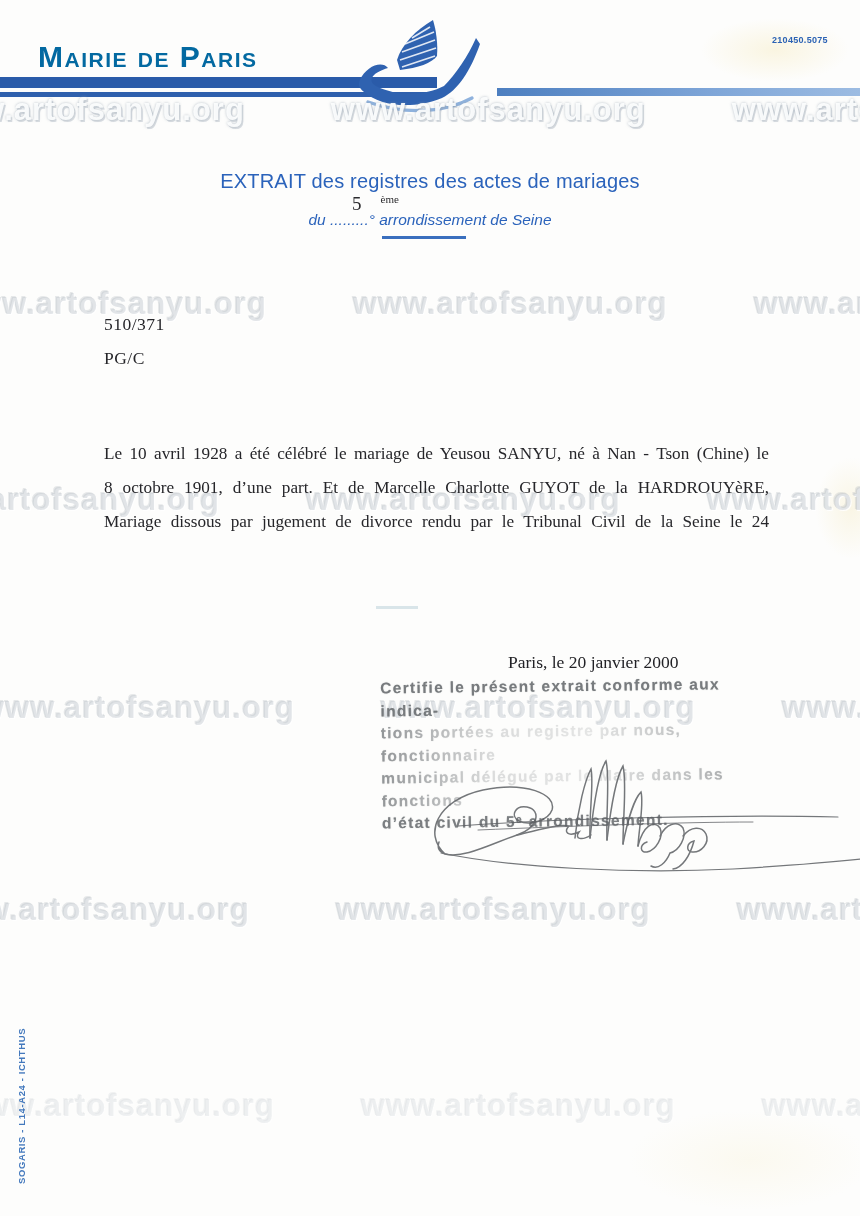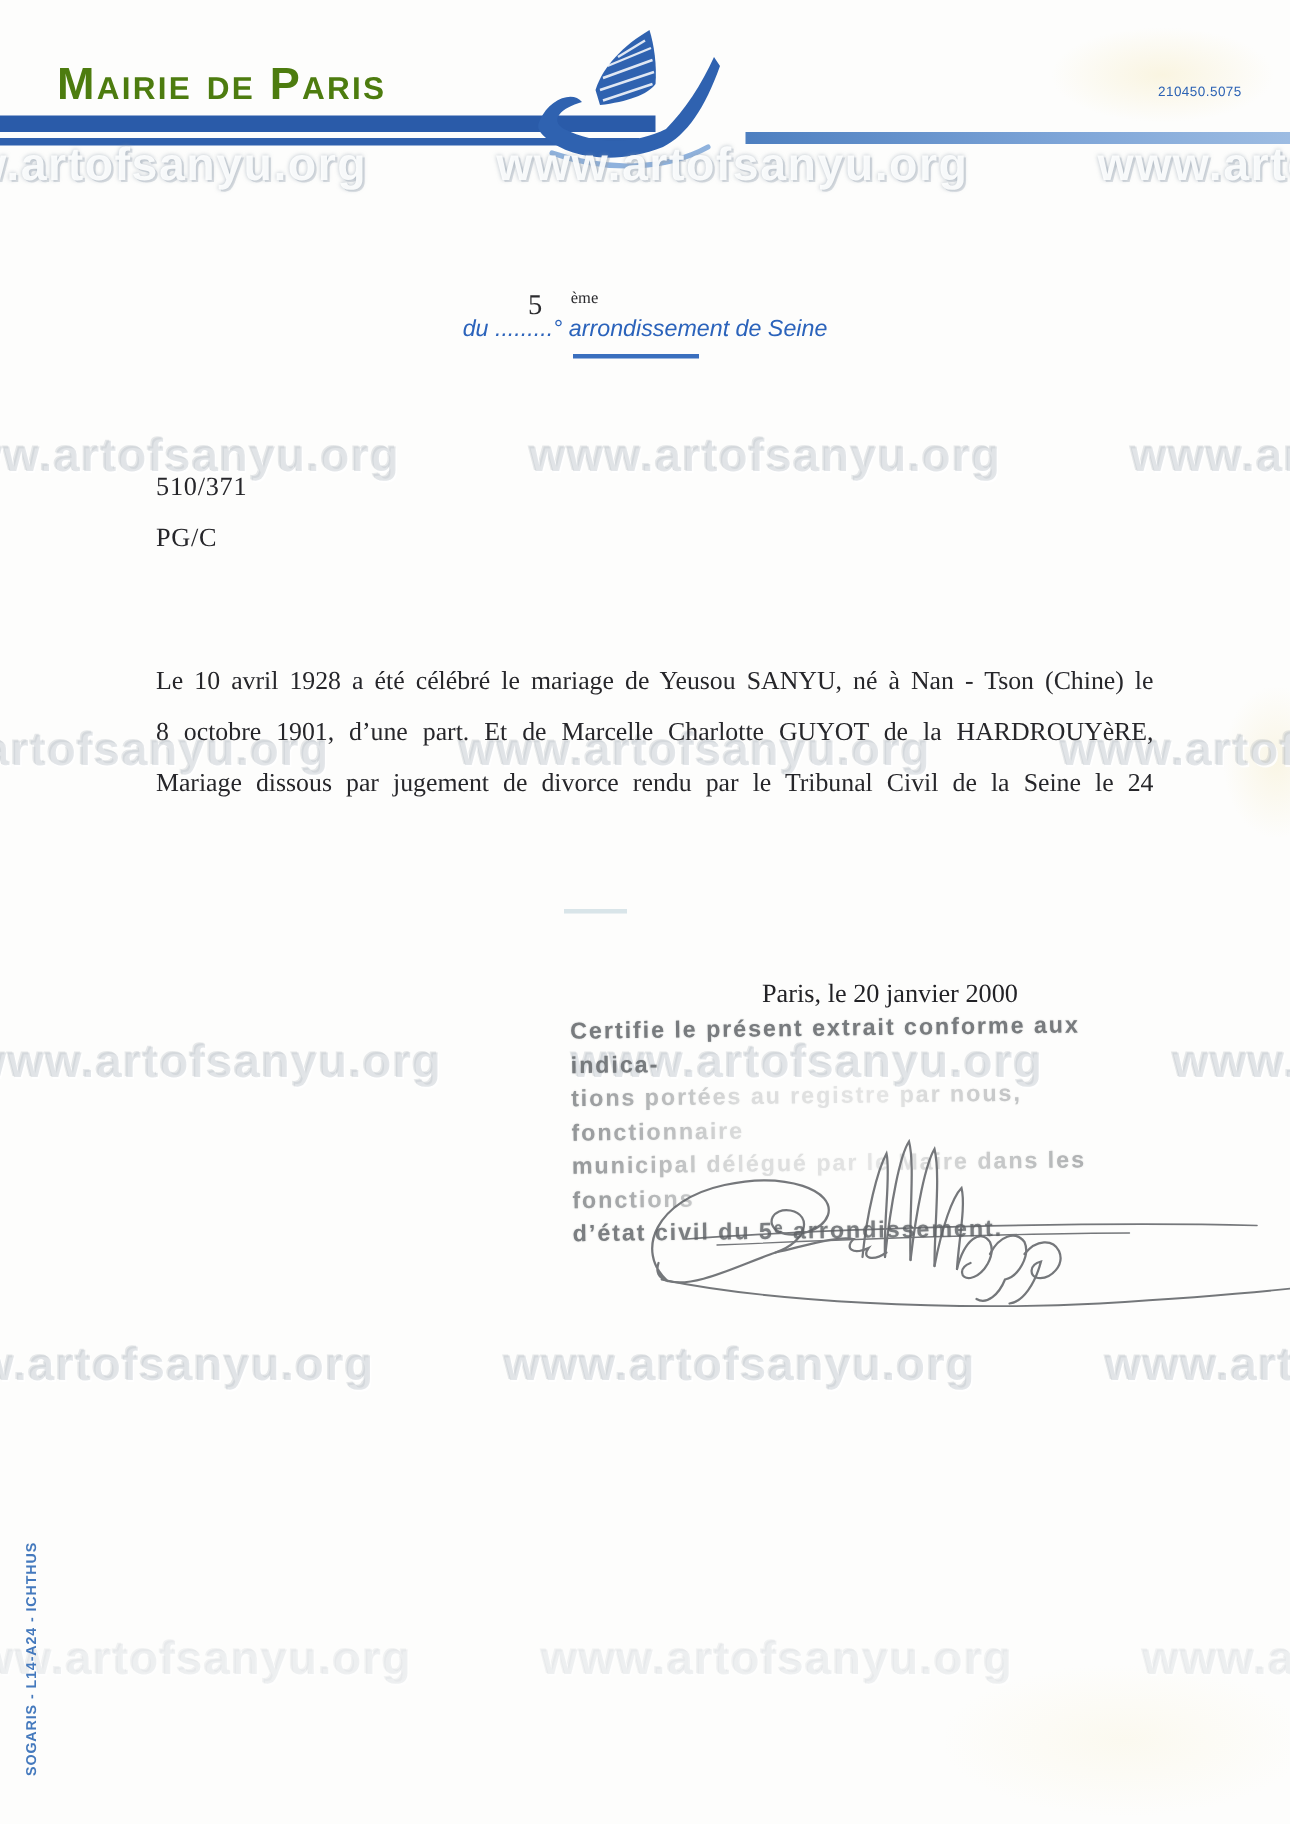--- a/index.html
+++ b/index.html
@@ -6,26 +6,26 @@
   .page{
     position:relative;width:860px;height:1216px;margin:0 auto;
     background:#fdfdfc;overflow:hidden;
     font-family:"Liberation Serif", serif;
   }
   
   .brand{
     position:absolute;left:38px;top:40px;z-index:3;
     font-family:"Liberation Sans", sans-serif;
     font-variant:small-caps;font-weight:bold;
-    font-size:30px;letter-spacing:1.5px;color:#4d7c0f;
+    font-size:30px;letter-spacing:1.5px;color:#0369a1;
   }
   .code{
-    position:absolute;left:772px;top:56px;z-index:3;
+    position:absolute;left:772px;top:35px;z-index:3;
     font-family:"Liberation Sans", sans-serif;
-    font-size:9px;font-weight:normal;color:#2b62b4;letter-spacing:0.3px;
+    font-size:9px;font-weight:bold;color:#2b62b4;letter-spacing:0.3px;
   }
   .bar-thick{position:absolute;left:0;top:77px;width:437px;height:11px;background:#2a5ba9;z-index:1;}
   .bar-thin{position:absolute;left:0;top:92px;width:426px;height:5px;background:#2f60ad;z-index:1;}
   .bar-right{position:absolute;left:497px;top:88px;width:363px;height:8px;z-index:1;
     background:linear-gradient(90deg,#4d7fc0,#7fa6d8 60%,#9dbce2);}
   .logo{position:absolute;left:350px;top:14px;width:148px;height:114px;z-index:2;}
   
   .wm-row{
     position:absolute;left:0;width:100%;display:flex;gap:86px;white-space:nowrap;
     font-family:"Liberation Sans", sans-serif;font-weight:bold;font-size:31px;letter-spacing:1px;
@@ -157,20 +157,21 @@
     <span>www.artofsanyu.org</span>
 
   </div>
   <div class="wm-row wm-gray" style="top:1088px;margin-left:-40px;opacity:0.55;">
     <span>www.artofsanyu.org</span>
     <span>www.artofsanyu.org</span>
     <span>www.artofsanyu.org</span>
 
   </div>
 
+  <div class="title-main">EXTRAIT des registres des actes de mariages</div>
   <div class="overlay-5"><span>5</span><sup>ème</sup></div>
   <div class="arr-line">du .........° arrondissement de Seine</div>
   <div class="arr-underline"></div>
 
   <div class="ref ref1">510/371</div>
   <div class="ref ref2">PG/C</div>
 
   <div class="body-text">
     <div class="body-line">Le 10 avril 1928 a été célébré le mariage de Yeusou SANYU, né à Nan - Tson (Chine) le</div>
     <div class="body-line">8 octobre 1901, d’une part. Et de Marcelle Charlotte GUYOT de la HARDROUYèRE,</div>

